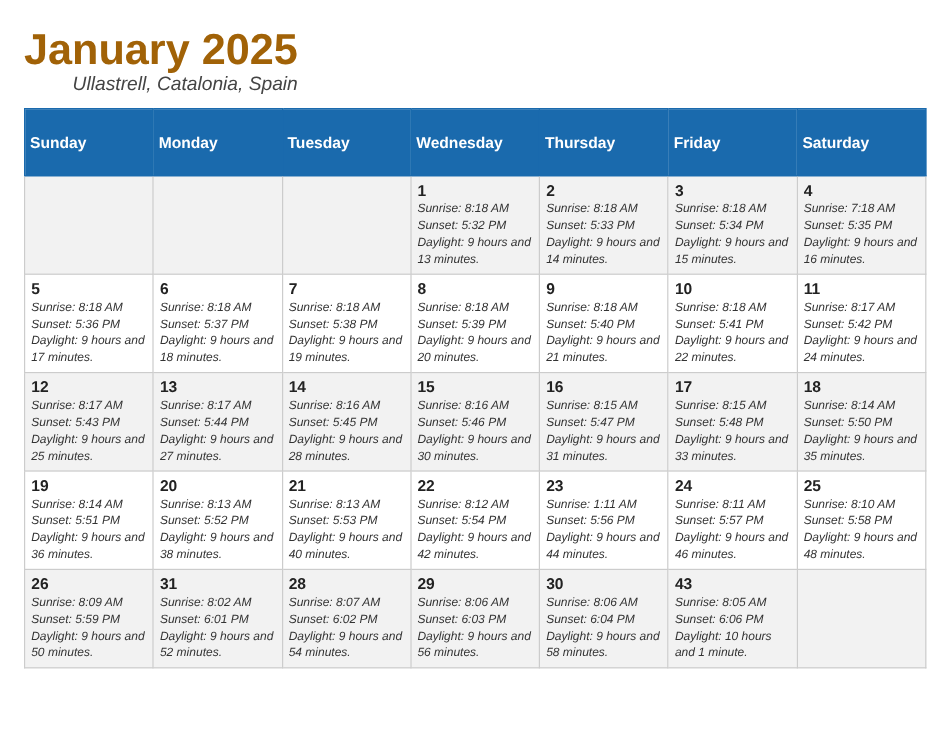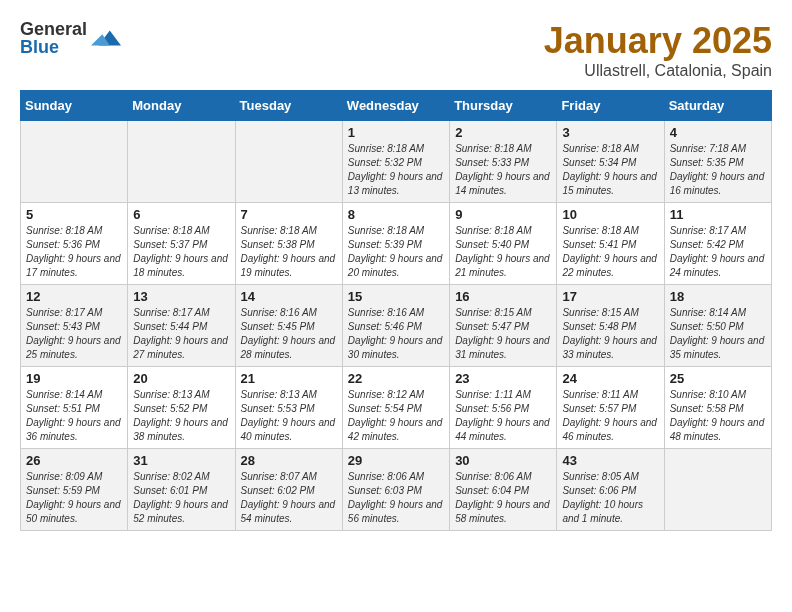--- a/index.html
+++ b/index.html
@@ -44,34 +44,35 @@
       text-align: right;
     }
     .month-title {
       font-size: 36px;
       font-weight: bold;
       color: #a16207;
     }
     .location {
       font-size: 16px;
       color: #444;
+      font-style: italic;
     }
     table {
       width: 100%;
       border-collapse: collapse;
       table-layout: fixed;
     }
     thead tr {
       background-color: #1a6aad;
     }
     thead th {
       color: #fff;
       font-size: 13px;
       font-weight: bold;
-      padding: 7px 4px;
+      padding: 20px 4px;
       text-align: left;
       border: 1px solid #1a6aad;
     }
     tbody tr {
       vertical-align: top;
     }
     tbody tr:nth-child(odd) {
       background-color: #f2f2f2;
     }
     tbody tr:nth-child(even) {
@@ -96,30 +97,20 @@
       font-size: 10px;
       line-height: 1.4;
       color: #333;
       font-style: italic;
     }
   </style>
 </head>
 <body>
 
 <div class="header">
-  <div class="logo">
-    <div class="logo-text">
-      <span class="logo-general">General</span>
-      <span class="logo-blue">Blue</span>
-    </div>
-    <svg class="logo-icon" viewBox="0 0 40 40">
-      <polygon points="10,30 25,10 40,30" fill="#1a6aad"></polygon>
-      <polygon points="0,30 15,15 25,30" fill="#4a9ad4"></polygon>
-    </svg>
-  </div>
   <div class="title-block">
     <div class="month-title">January 2025</div>
     <div class="location">Ullastrell, Catalonia, Spain</div>
   </div>
 </div>
 
 <table>
   <thead>
     <tr>
     <th>Sunday</th>

